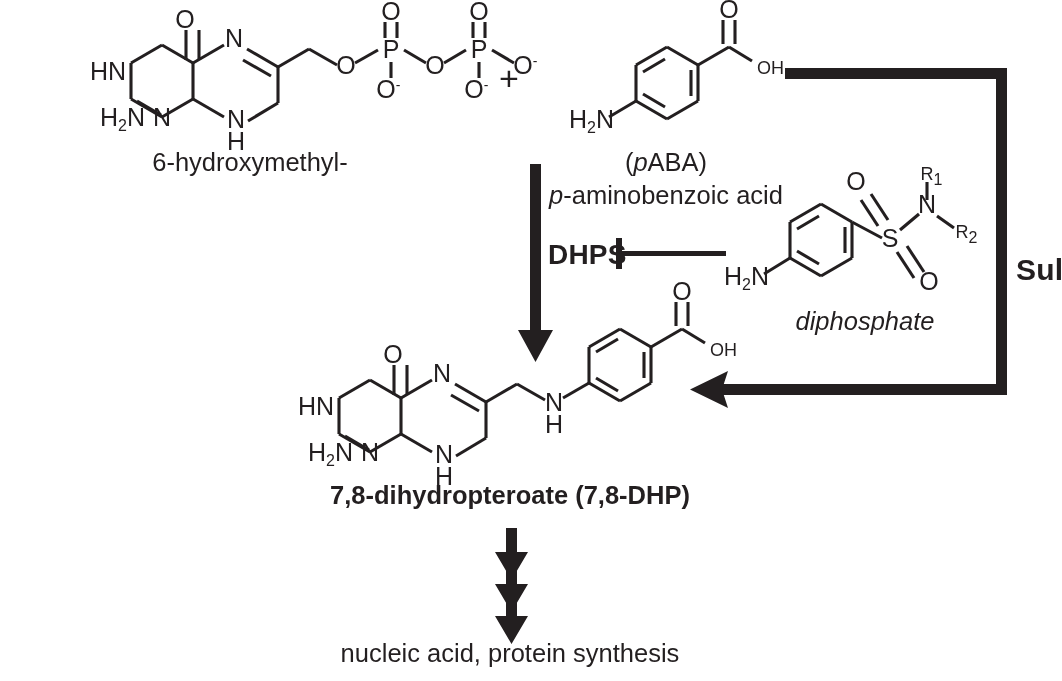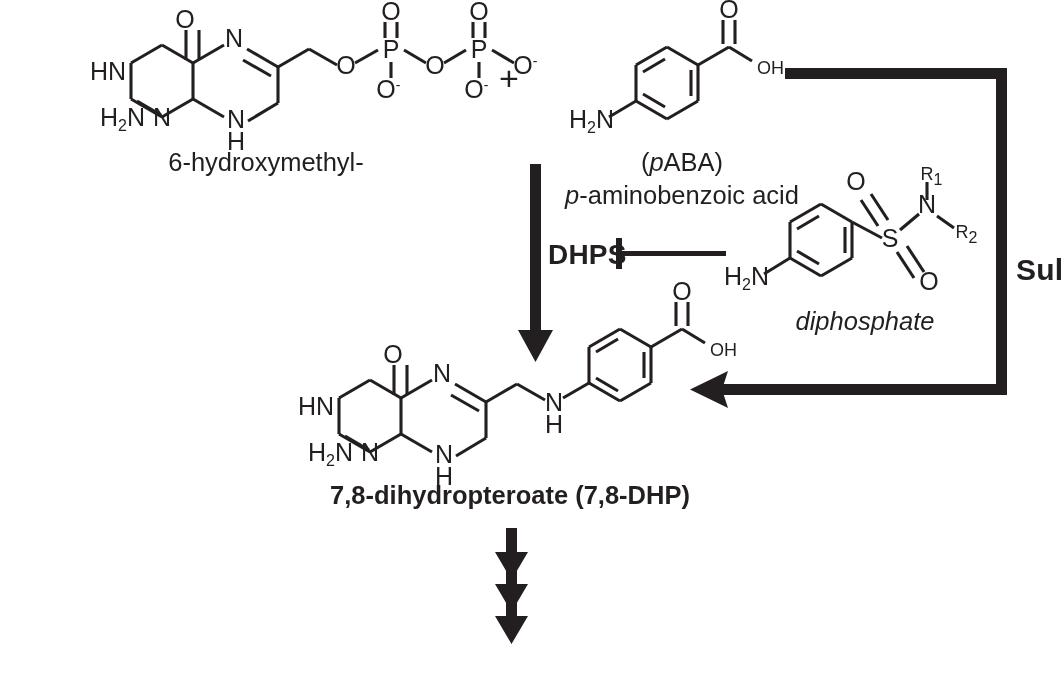--- a/index.html
+++ b/index.html
@@ -33,21 +33,20 @@
   }
   .caption {
     font-size: 25.5px;
     text-align: center;
   }
   .caption-2line {
     font-size: 25.5px;
     text-align: center;
     line-height: 1.28;
     white-space: normal;
-    padding-left: 16px;
   }
   .enz {
     font-size: 28px;
     font-weight: bold;
     letter-spacing: 0.2px;
     text-align: right;
   }
   .ital { font-style: italic; }
   .plus {
     font-size: 34px;
@@ -309,16 +308,17 @@
     <div><span>(</span><span class="ital">p</span><span>ABA)</span></div>
     <div><span class="ital">p</span><span>-aminobenzoic acid</span></div>
   </div>
 
   <div class="lbl enz" style="left:548px; top:240px;">DHPS</div>
 
   <div class="lbl caption ital" style="left:740px; top:308px; width:250px; text-align:center;">diphosphate</div>
 
   <div class="lbl caption" style="left:260px; top:482px; width:500px; text-align:center;font-weight:bold;">7,8-dihydropteroate (7,8-DHP)</div>
 
+  <div class="lbl caption" style="left:260px; top:640px; width:500px; text-align:center;">nucleic acid, protein synthesis</div>
 
   <div class="lbl enz" style="left:1016px; top:254px; font-size:30px;">Sul</div>
 
 </div>
 
 </body></html>

